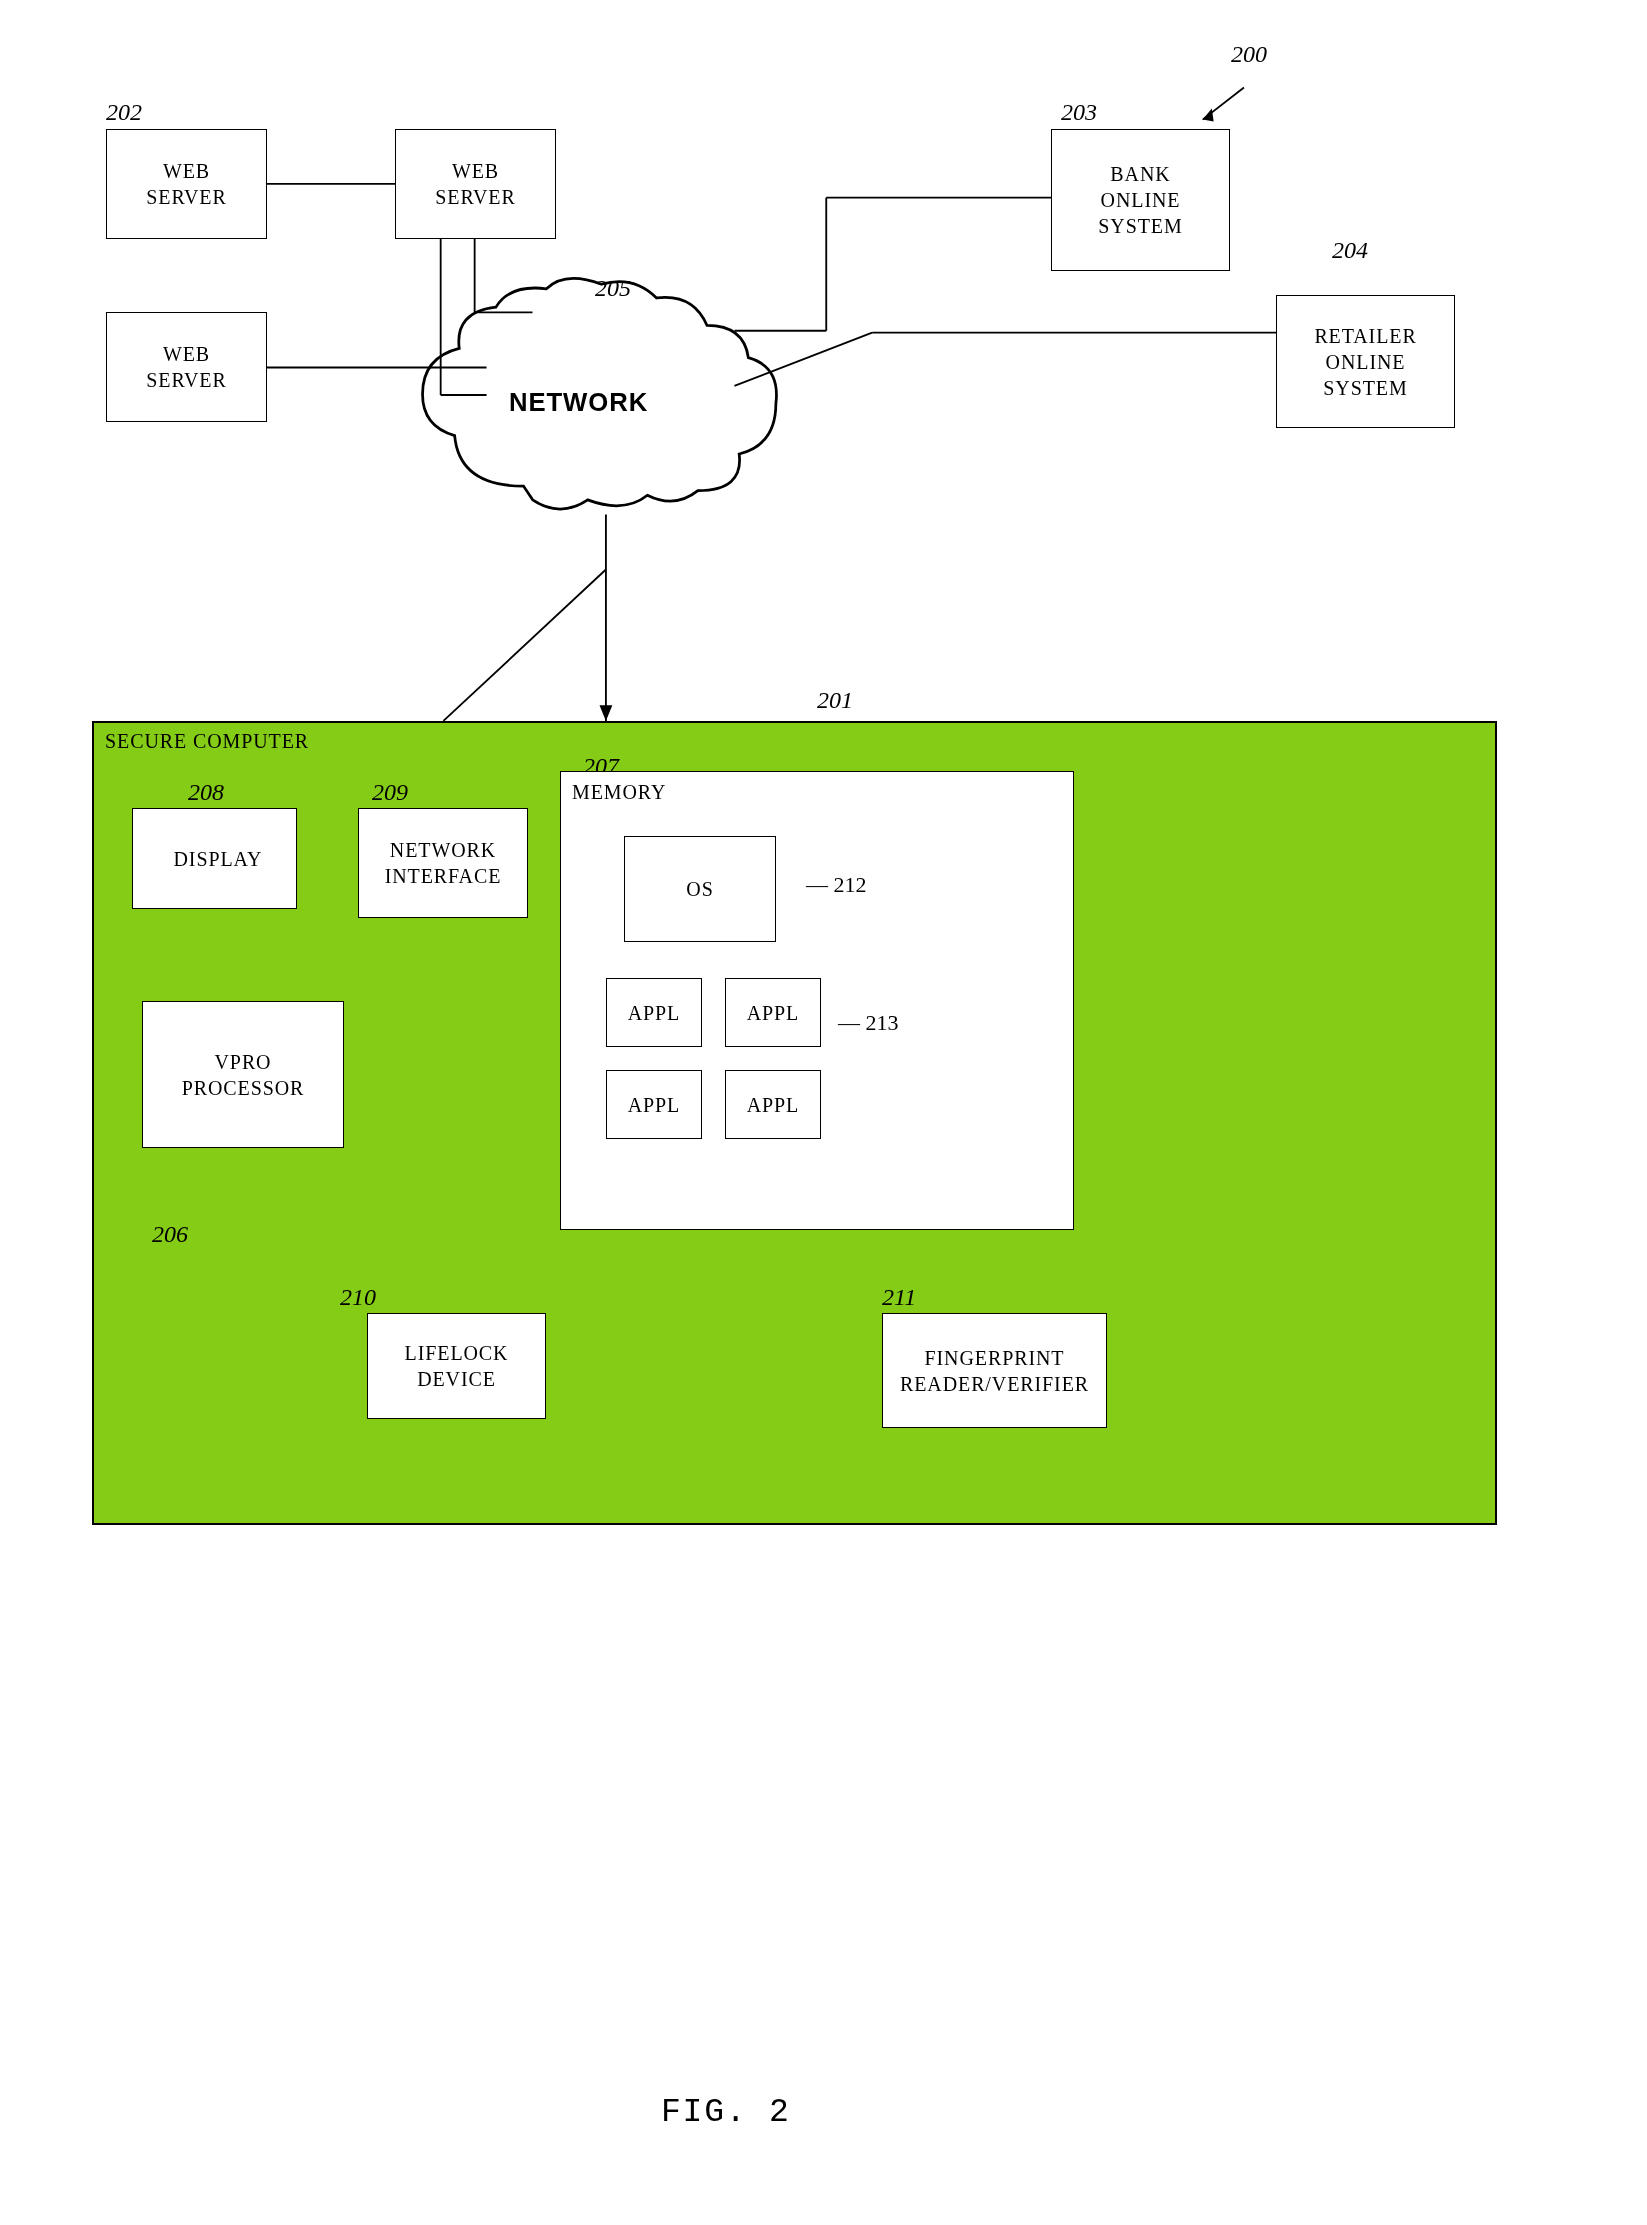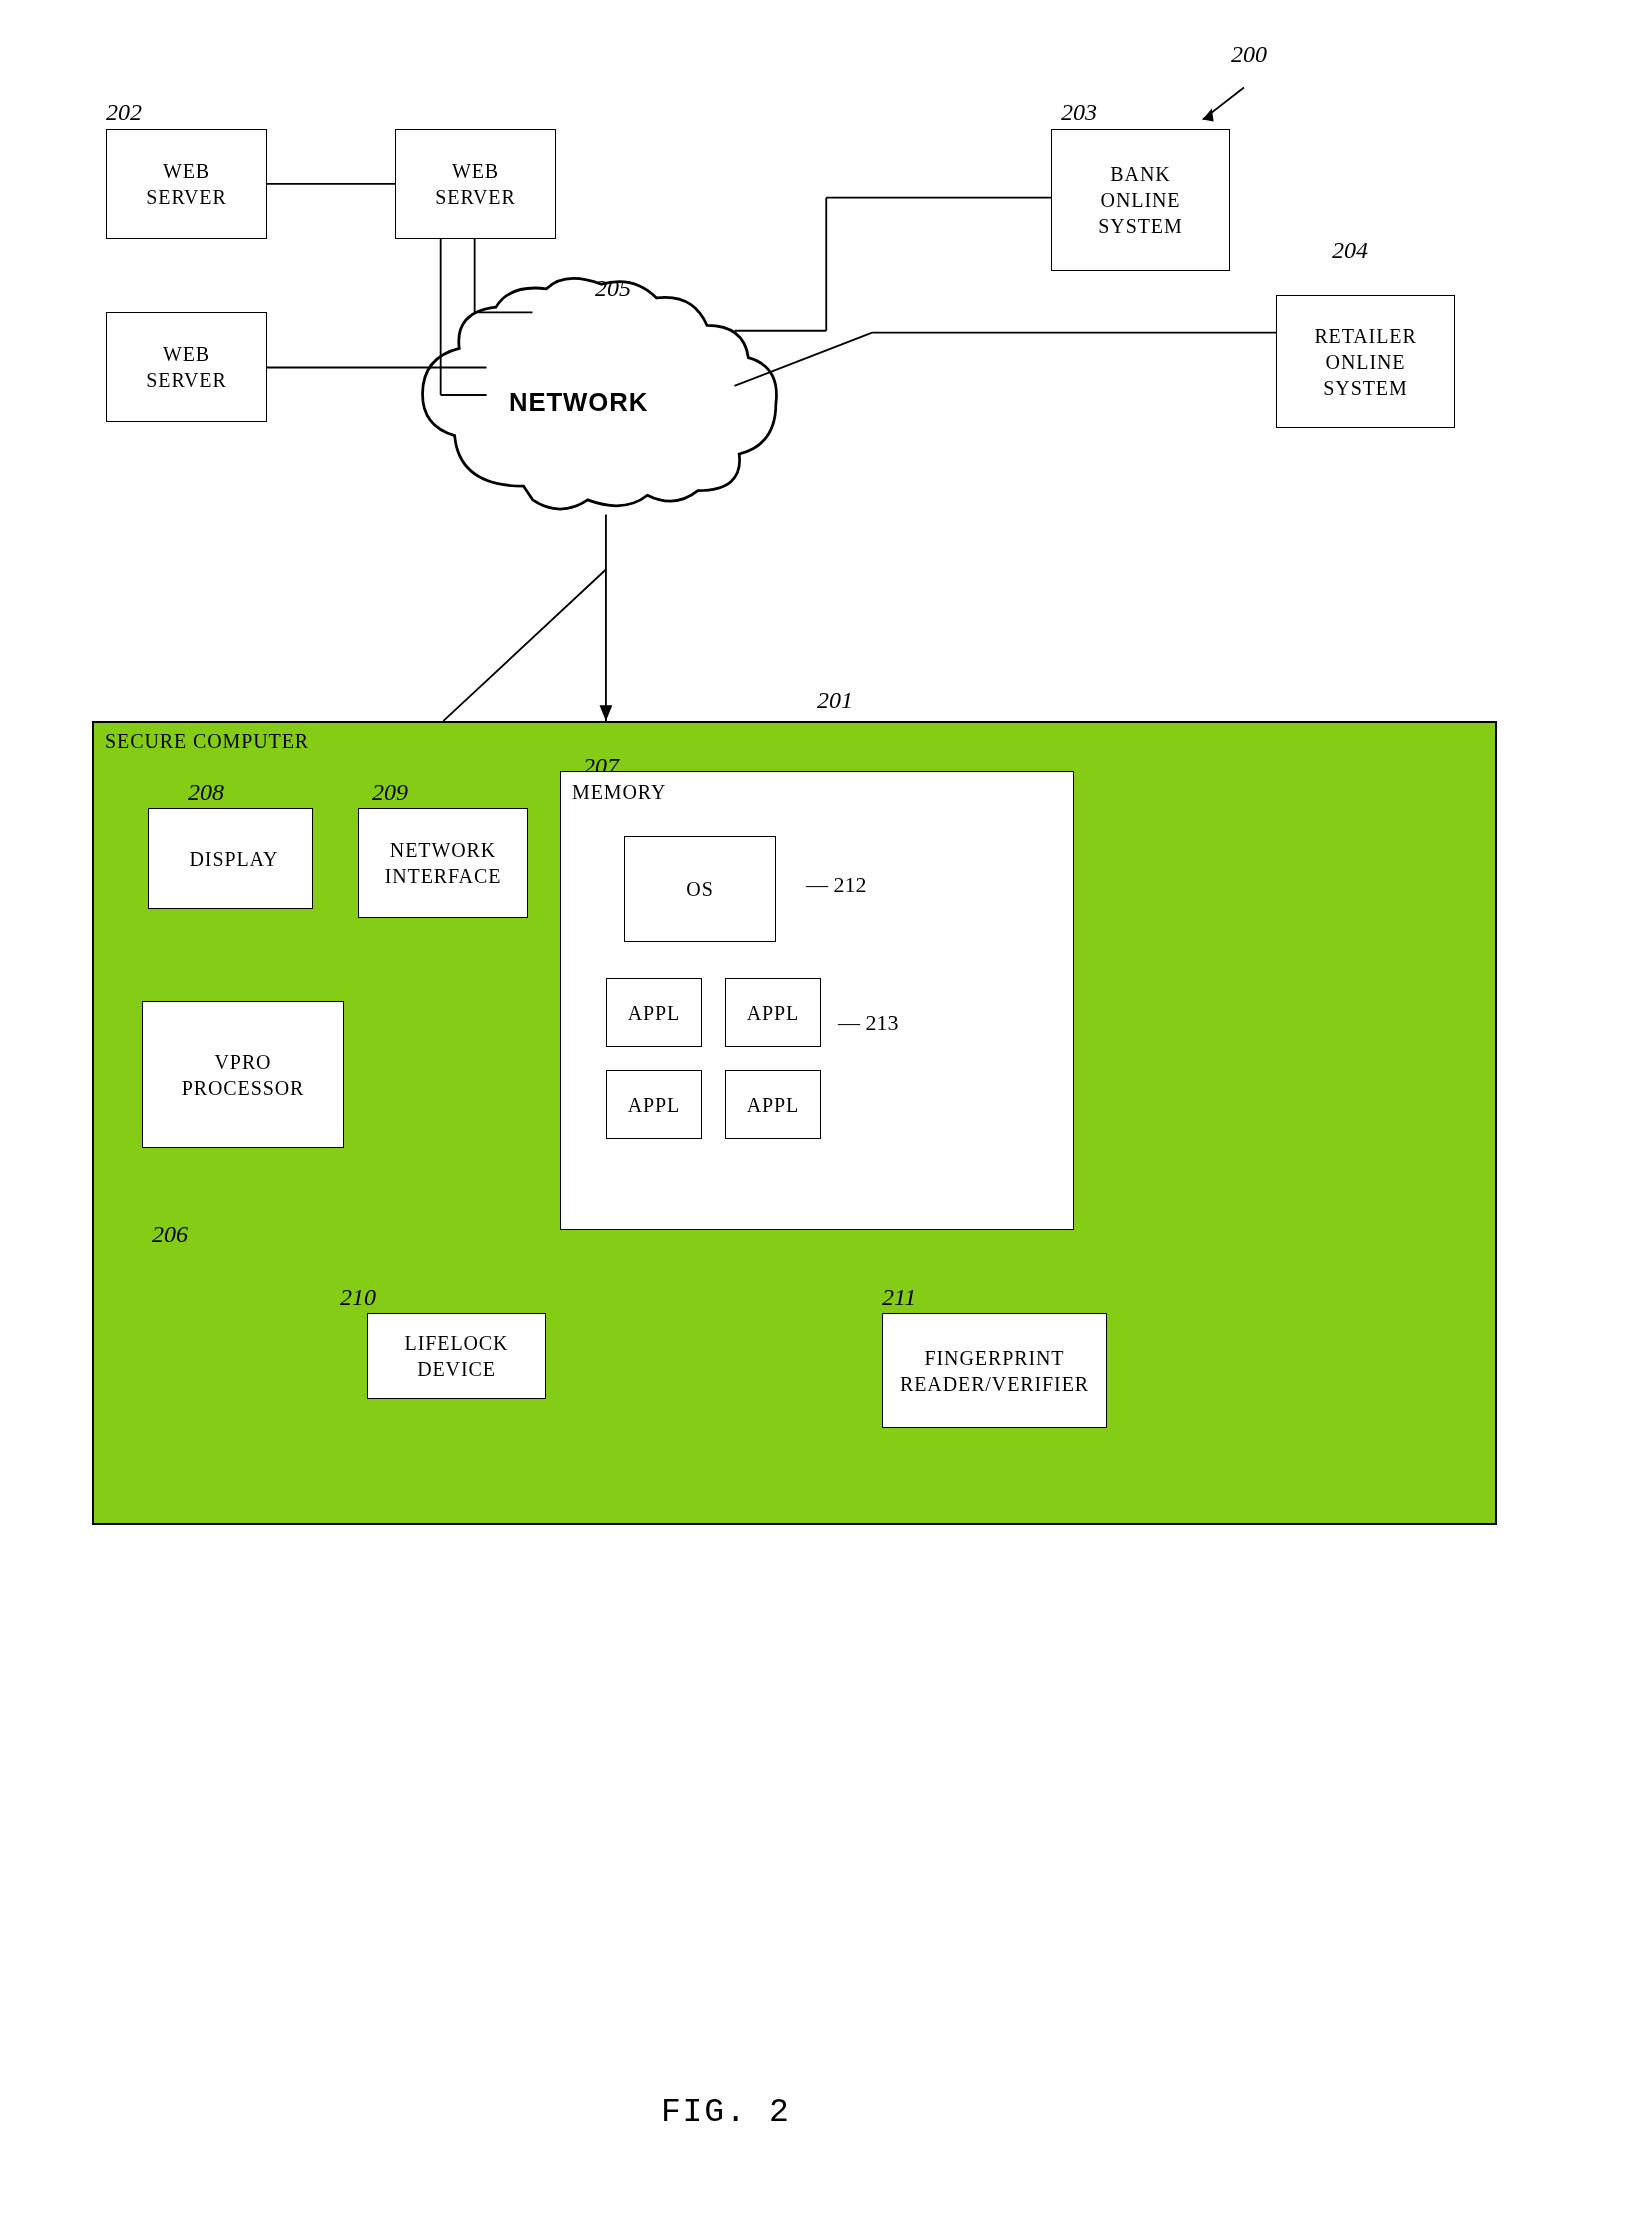--- a/index.html
+++ b/index.html
@@ -184,21 +184,21 @@
   </div>
 
   <div class="ref-label" style="left:595px; top:275px;">205</div>
 
   <div class="ref-label" style="left:817px; top:687px;">201</div>
   <div class="outer-box" style="left:92px; top:721px; width:1405px; height:804px;">
     <span style="position:absolute; top:7.3px; left:11px; font-size:20px; letter-spacing:0.9px;">SECURE COMPUTER</span>
   </div>
 
   <div class="ref-label" style="left:188px; top:779px;">208</div>
-  <div class="box" style="left:148px; top:808px; width:165px; height:101px;padding-left:7px;">
+  <div class="box" style="left:132px; top:808px; width:165px; height:101px;padding-left:7px;">
     <span>DISPLAY</span>
   </div>
 
   <div class="ref-label" style="left:372px; top:779px;">209</div>
   <div class="box" style="left:358px; top:808px; width:170px; height:110px;">
     <span>NETWORK<br>INTERFACE</span>
   </div>
 
   <div class="ref-label" style="left:583px; top:753px;">207</div>
   <div class="box" style="left:560px; top:771px; width:514px; height:459px;">
@@ -225,21 +225,21 @@
   </div>
 
   <div style="position:absolute; left:838px; top:1010px; font-size:22px;">— 213</div>
 
   <div class="ref-label" style="left:152px; top:1221px;">206</div>
   <div class="box" style="left:142px; top:1001px; width:202px; height:147px;">
     <span>VPRO<br>PROCESSOR</span>
   </div>
 
   <div class="ref-label" style="left:340px; top:1284px;">210</div>
-  <div class="box" style="left:367px; top:1313px; width:179px; height:86px;">
+  <div class="box" style="left:367px; top:1313px; width:179px; height:106px;">
     <span>LIFELOCK<br>DEVICE</span>
   </div>
 
   <div class="ref-label" style="left:882px; top:1284px;">211</div>
   <div class="box" style="left:882px; top:1313px; width:225px; height:115px;">
     <span>FINGERPRINT<br>READER/VERIFIER</span>
   </div>
 
   <div class="fig-label" style="left:661px; top:2094px;">FIG. 2</div>
 

